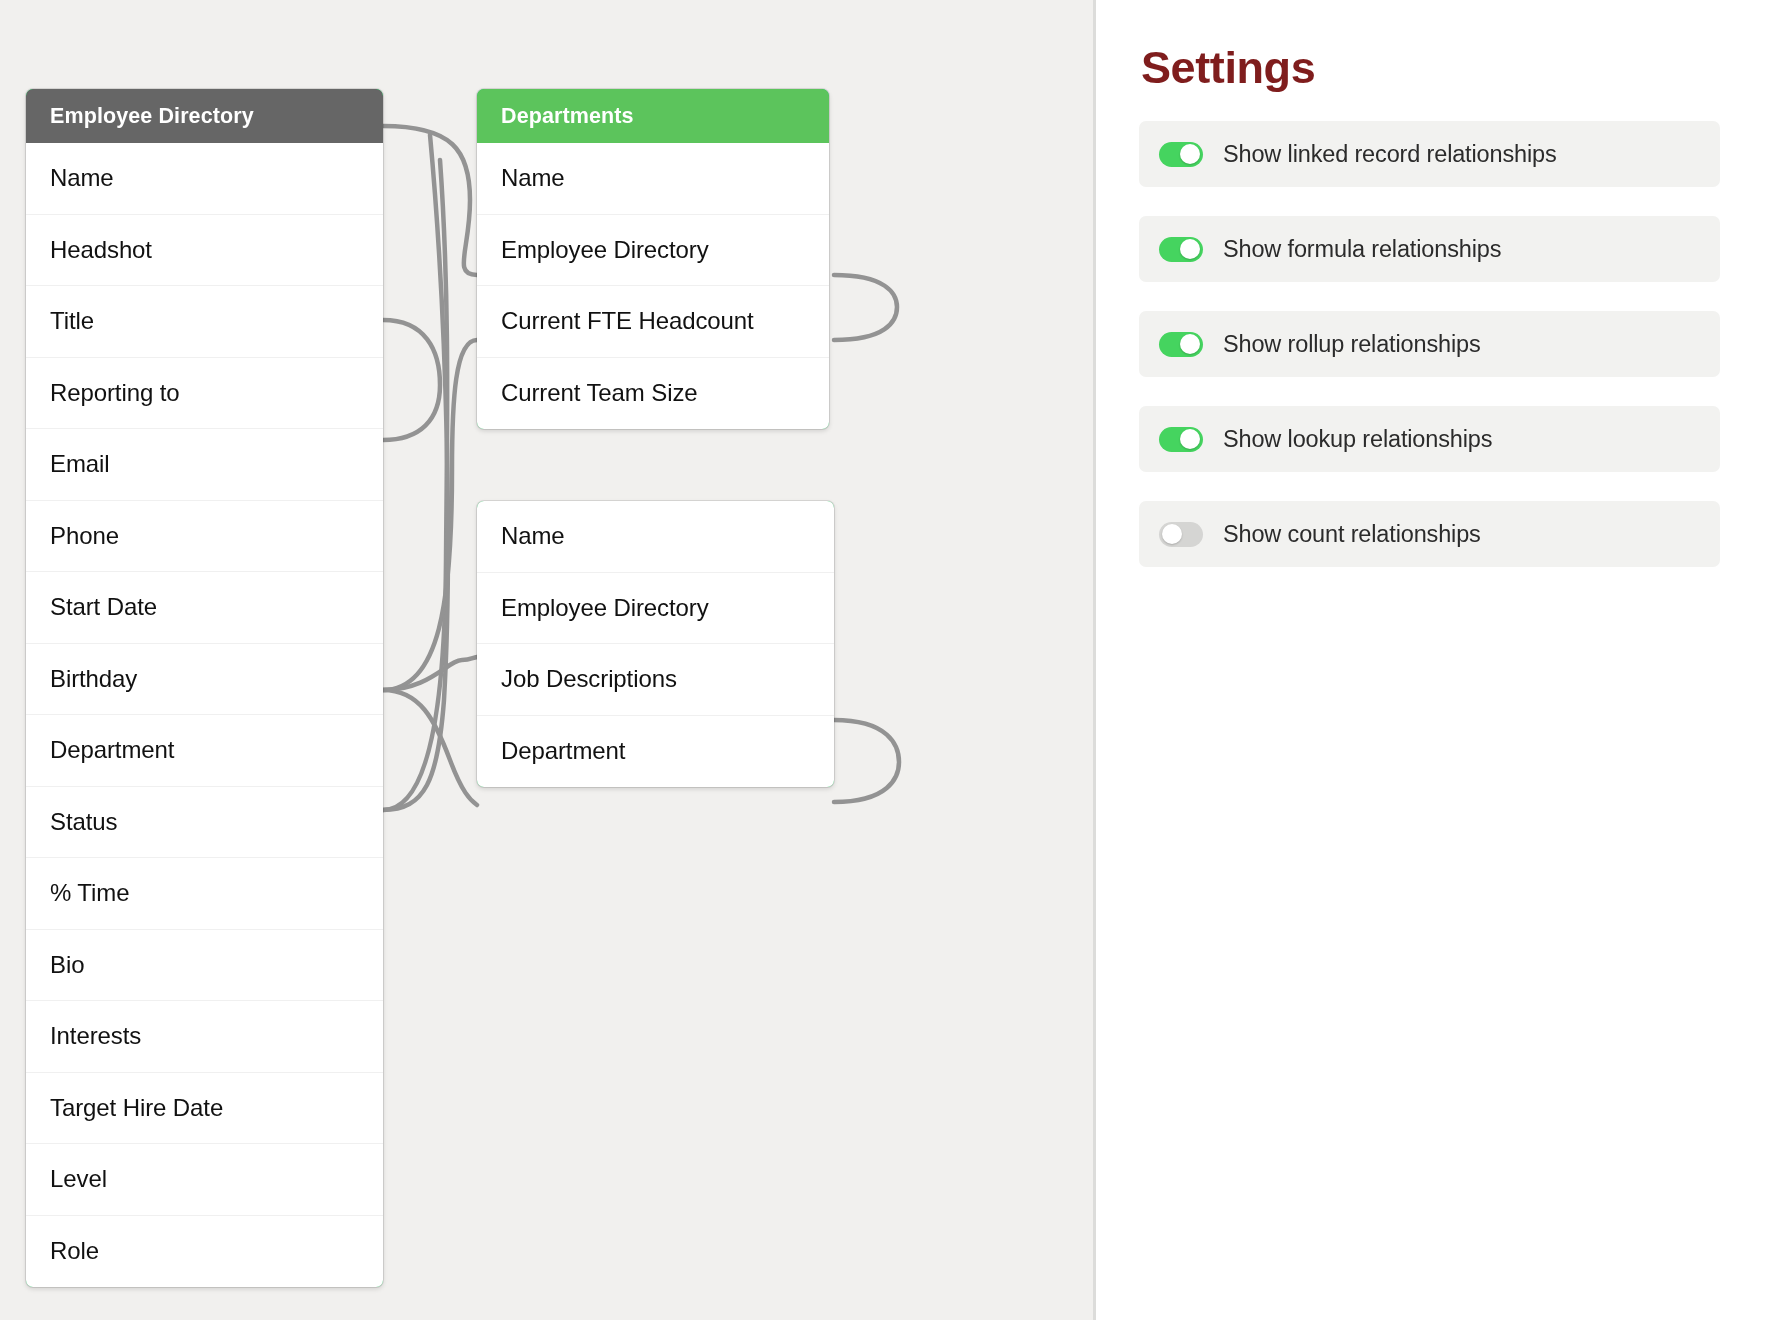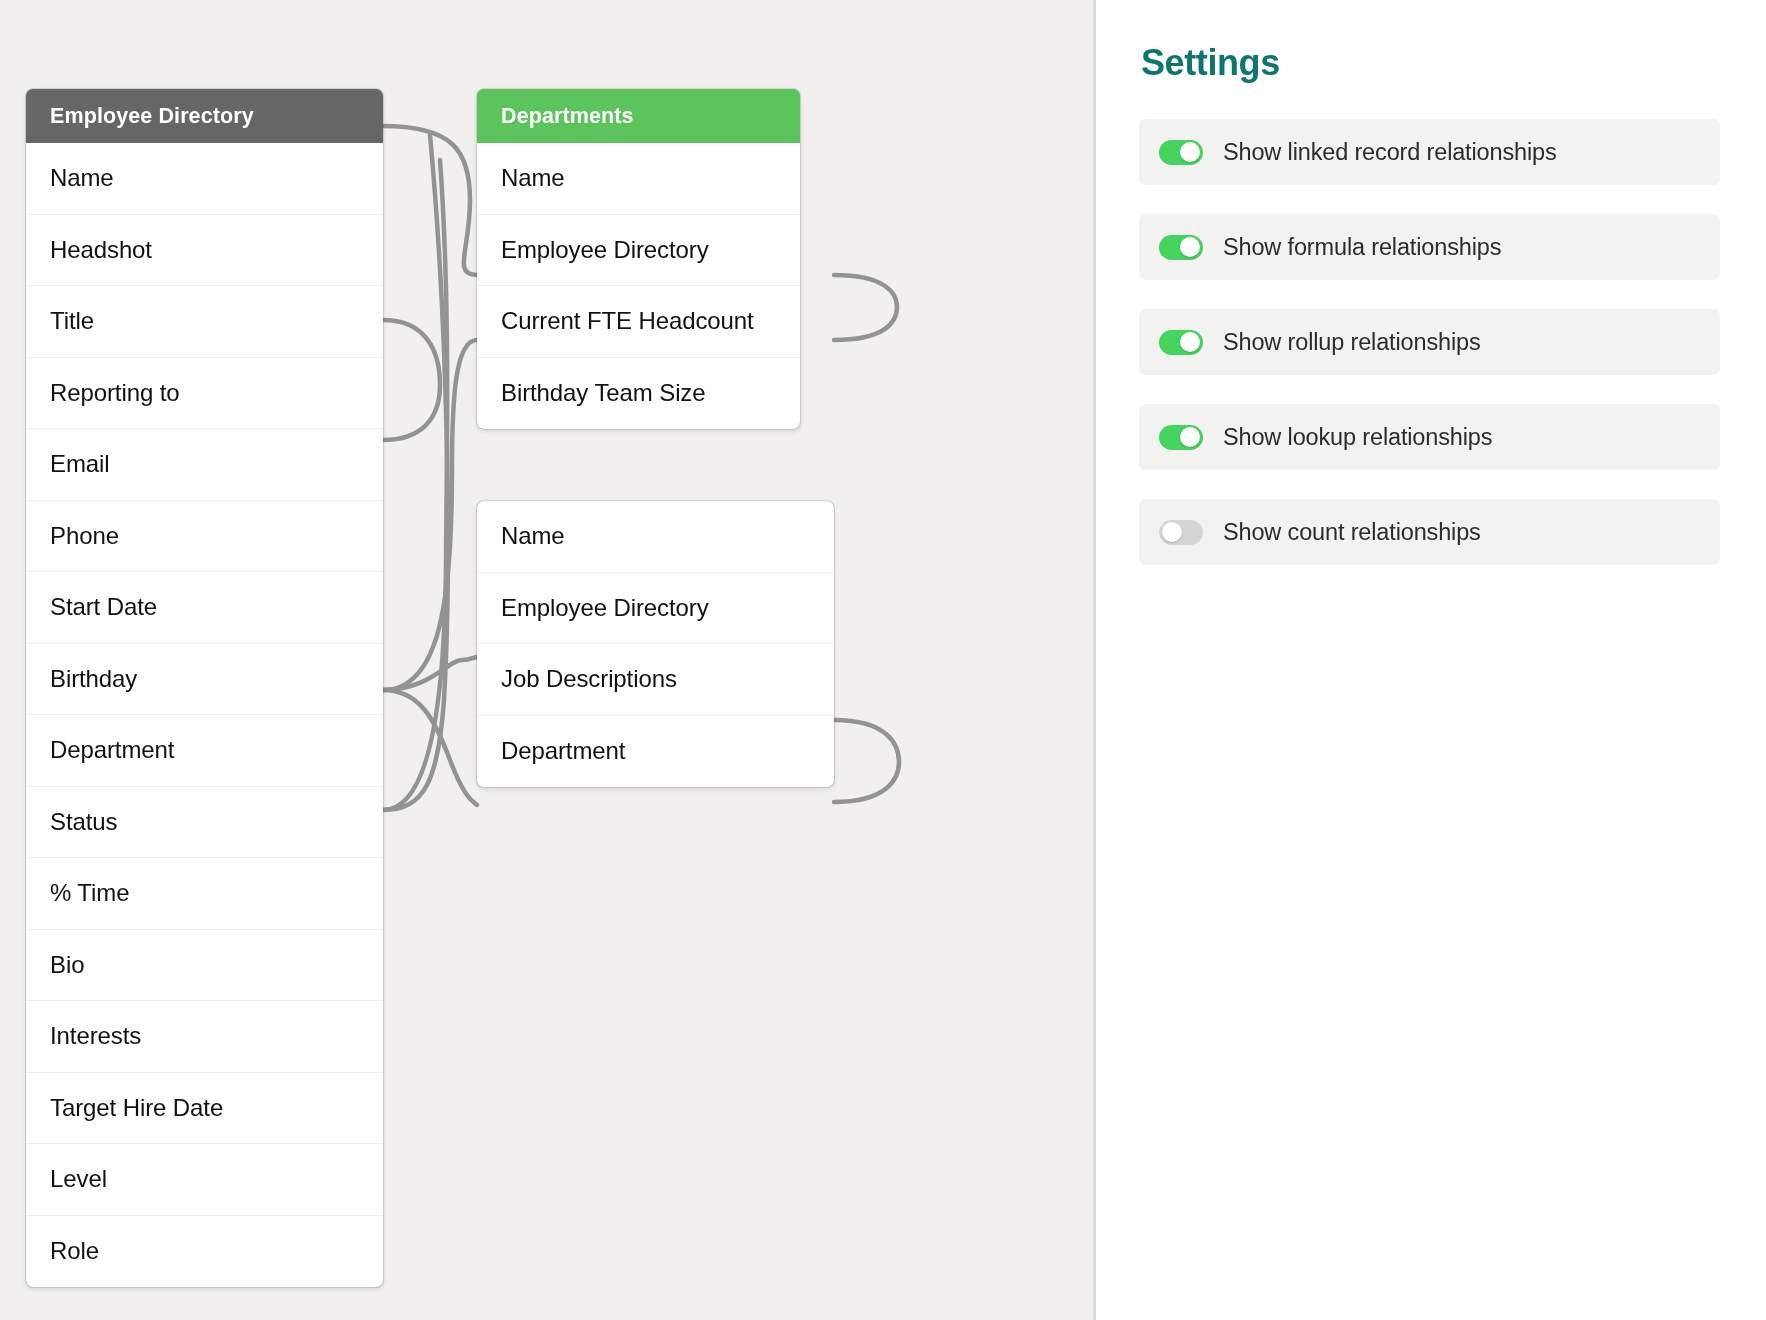--- a/index.html
+++ b/index.html
@@ -60,37 +60,37 @@
     padding: 0 0 0 24px;
     font-size: 24px;
     color: #111111;
     border-bottom: 1.5px solid #f0f0f0;
     letter-spacing: -0.1px;
   }
   .field-row:last-child { border-bottom: none; }
 
   
   #card-employee-directory { left: 26px; top: 89px; width: 357px; }
-  #card-departments        { left: 477px; top: 89px; width: 323px; }
+  #card-departments        { left: 477px; top: 89px; width: 352px; }
   #card-job-descriptions   { left: 477px; top: 501px; width: 357px; }
 
   
   #settings-panel {
     position: relative;
     flex: 1 1 auto;
     height: 1320px;
     background: #ffffff;
     padding: 42px 46px 0 46px;
   }
   #settings-title {
-    font-size: 36px;
+    font-size: 45px;
     font-weight: bold;
-    color: #0f766e;
+    color: #7f1d1d;
     letter-spacing: -0.4px;
-    margin: 0 0 35px 0;
+    margin: 0 0 27px 0;
     padding-left: 2px;
   }
   .setting-row {
     display: flex;
     align-items: center;
     height: 66px;
     background: #f2f2f0;
     border-radius: 7px;
     padding: 0 20px;
     margin-bottom: 29px;
@@ -216,21 +216,21 @@
         <div class="field-row">
             <span>Name</span>
           </div>
         <div class="field-row">
             <span>Employee Directory</span>
           </div>
         <div class="field-row">
             <span>Current FTE Headcount</span>
           </div>
         <div class="field-row">
-            <span>Birthday Team Size</span>
+            <span>Current Team Size</span>
           </div>
       </div>
     </div>
 
     <div class="table-card" id="card-job-descriptions">
       <div class="card-fields">
         <div class="field-row">
             <span>Name</span>
           </div>
         <div class="field-row">

